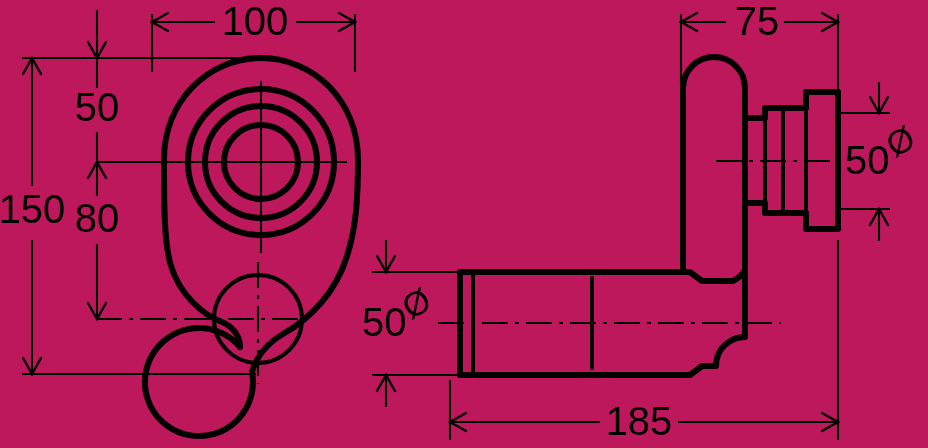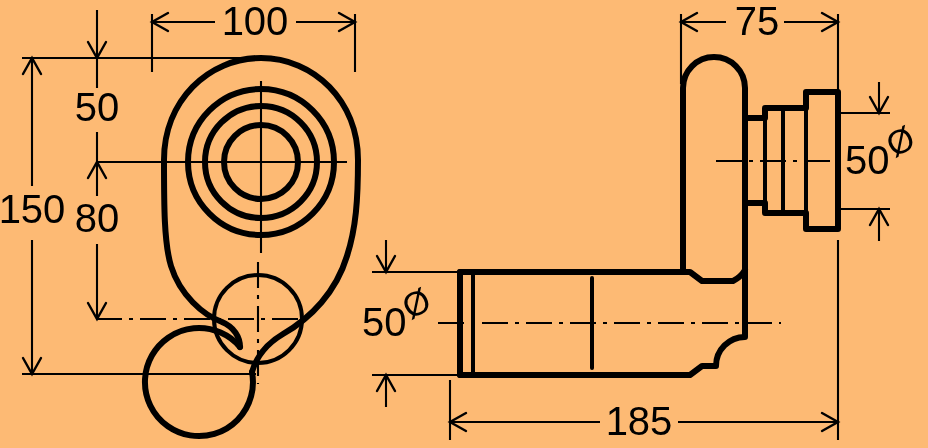--- a/index.html
+++ b/index.html
@@ -10,21 +10,21 @@
   body {
     width: 928px;
     height: 448px;
     overflow: hidden;
     font-family: "Liberation Sans", sans-serif;
   }
   #drawing-root {
     position: relative;
     width: 928px;
     height: 448px;
-    background: #fdba74;
+    background: #be185d;
   }
   svg.sheet {
     display: block;
     width: 928px;
     height: 448px;
   }
   .part-outline {
     fill: none;
     stroke: #000000;
     stroke-width: 6;

